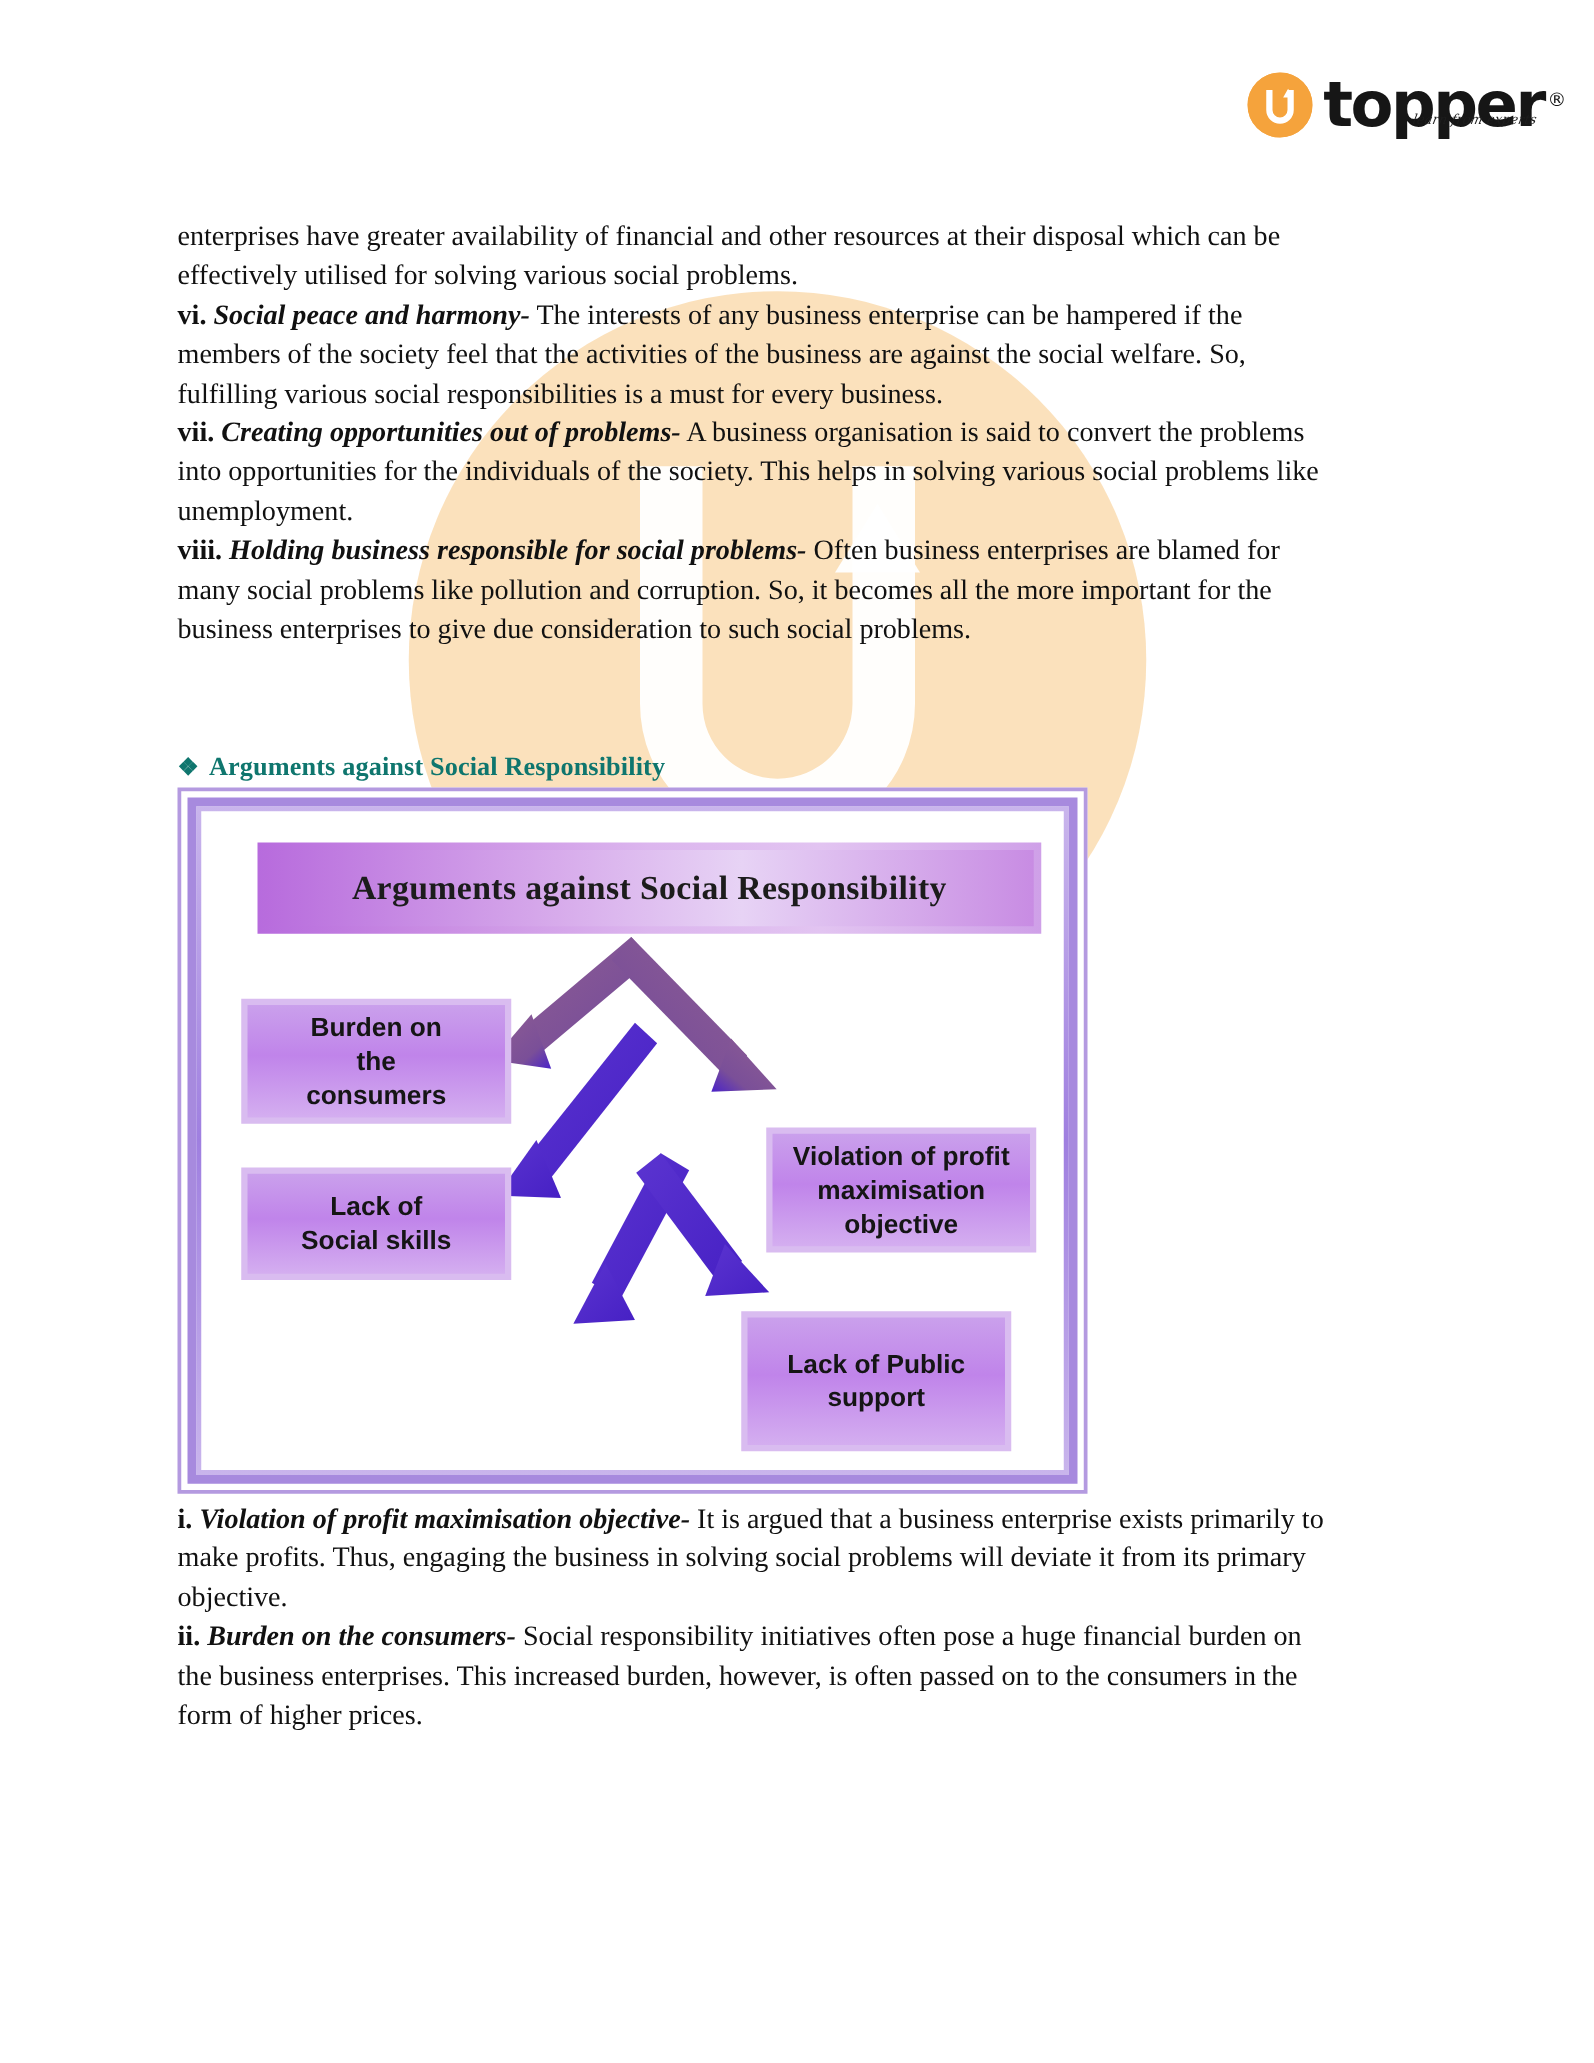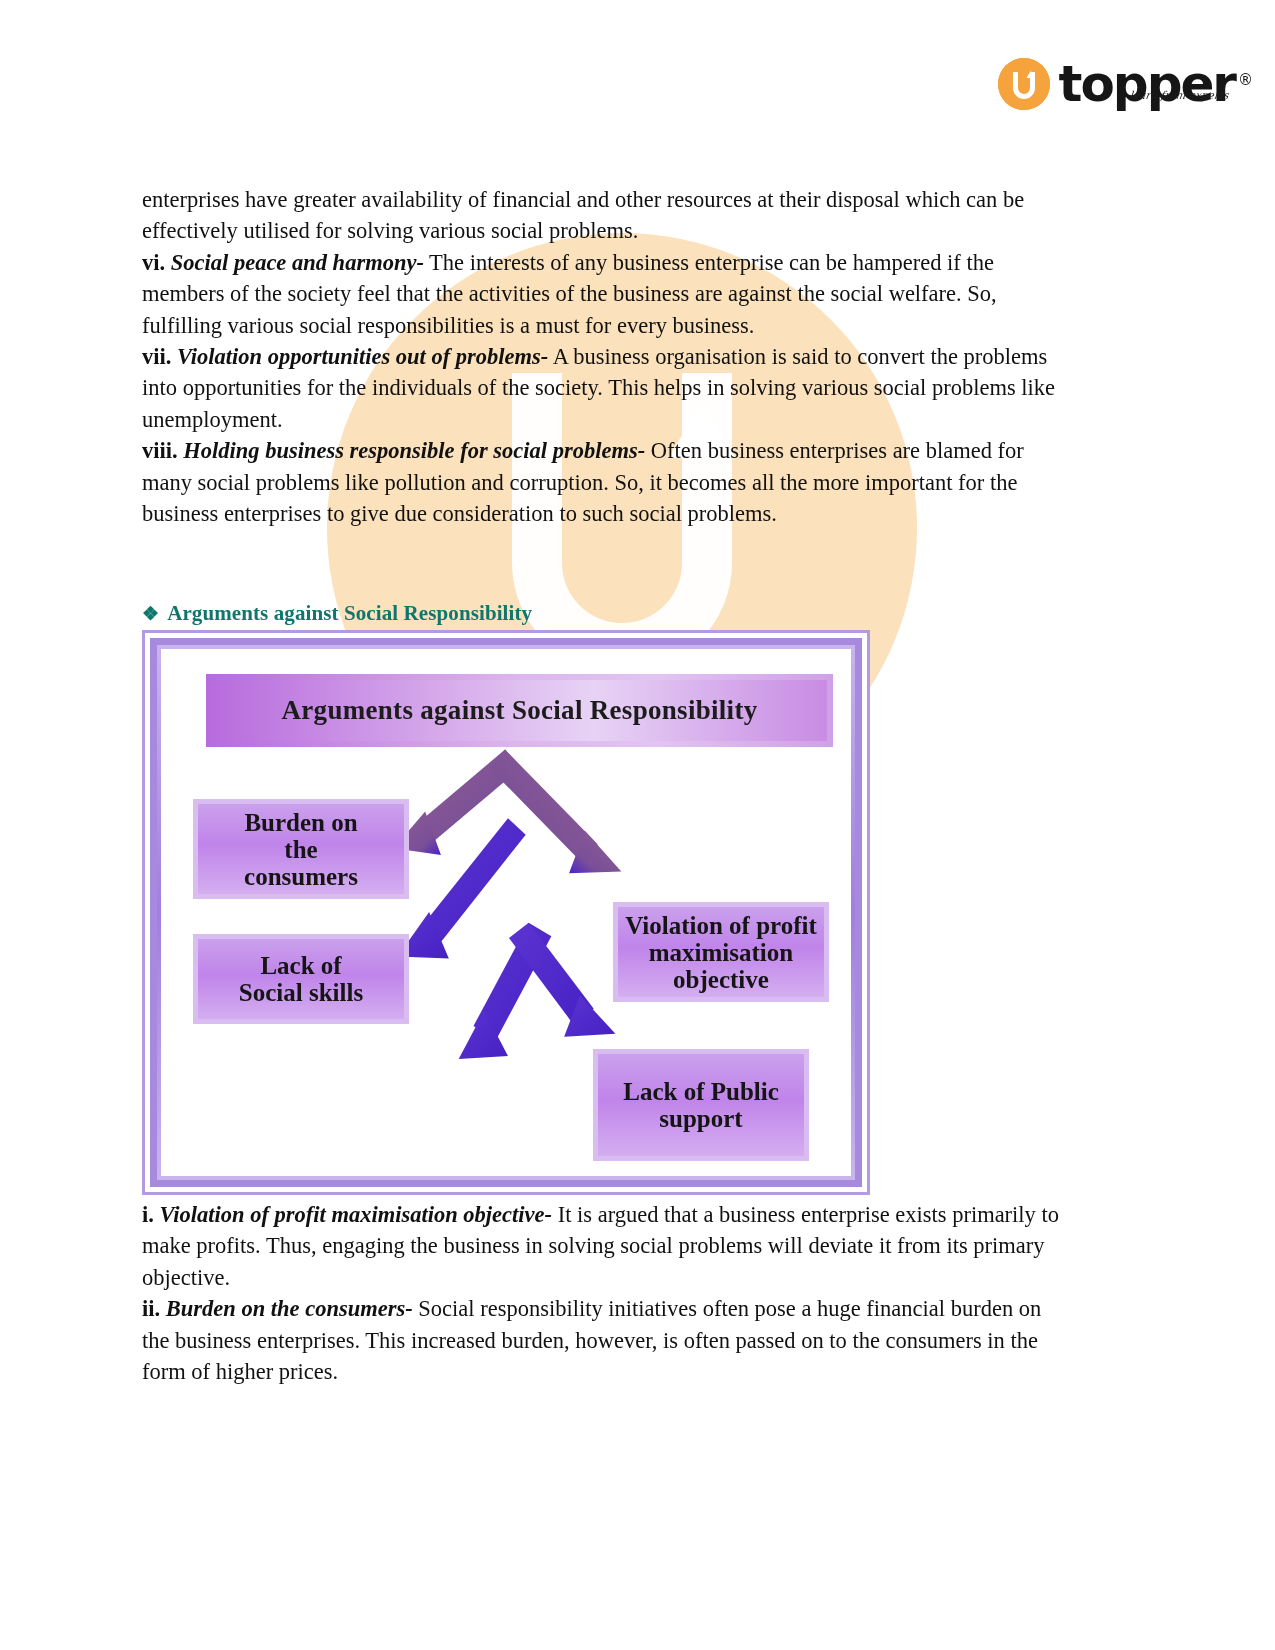--- a/index.html
+++ b/index.html
@@ -100,21 +100,21 @@
     color: #1d1d1d;
     transform: skewX(-12deg) scaleX(0.92);
     white-space: nowrap;
     font-weight: normal;
   }
 
   
   .content {
     position: absolute;
     left: 142px;
-    top: 144px;
+    top: 133px;
     width: 930px;
     z-index: 4;
   }
   .para {
     font-size: 22.5px;
     line-height: 31.4px;
     text-align: left;
     margin: 0;
     color: #111111;
   }
@@ -209,25 +209,25 @@
   }
   .dg-box-inner {
     width: 100%;
     height: 100%;
     box-sizing: border-box;
     background: linear-gradient(180deg,#caa0ec 0%, #c084ea 45%, #d4aef0 100%);
     display: flex;
     align-items: center;
     justify-content: center;
     text-align: center;
-    font-size: 25px;
+    font-size: 21px;
     font-weight: bold;
     color: #151515;
     line-height: 27px;
-    font-family: Liberation Serif, serif;
+    font-family: Liberation Sans, sans-serif;
     padding: 2px 6px;
   }
 
   
   .box-burden        { left: 32px;  top: 150px; width: 216px; height: 100px; }
   .box-lack-social   { left: 32px;  top: 285px; width: 216px; height: 90px;  }
   .box-violation     { left: 452px; top: 253px; width: 216px; height: 100px; }
   .box-public        { left: 432px; top: 400px; width: 216px; height: 112px;  }
   .box-difficulty    { left: 172px; top: 438px; width: 216px; height: 100px; }
 
@@ -279,21 +279,21 @@
   <div class="content">
     <p class="para">
       <span>enterprises have greater availability of financial and other resources at their disposal which can be effectively utilised for solving various social problems.</span>
     </p>
     <p class="para">
       <b class="roman">vi.</b>
       <b class="lead">Social peace and harmony-</b><span> The interests of any business enterprise can be hampered if the members of the society feel that the activities of the business are against the social welfare. So, fulfilling various social responsibilities is a must for every business.</span>
     </p>
     <p class="para">
       <b class="roman">vii.</b>
-      <b class="lead">Violation opportunities out of problems-</b><span> A business organisation is said to convert the problems into opportunities for the individuals of the society. This helps in solving various social problems like unemployment.</span>
+      <b class="lead">Creating opportunities out of problems-</b><span> A business organisation is said to convert the problems into opportunities for the individuals of the society. This helps in solving various social problems like unemployment.</span>
     </p>
     <p class="para">
       <b class="roman">viii.</b>
       <b class="lead">Holding business responsible for social problems-</b><span> Often business enterprises are blamed for many social problems like pollution and corruption. So, it becomes all the more important for the business enterprises to give due consideration to such social problems.</span>
     </p>
   </div>
 
   <div class="section-heading">
     <span class="bullet">❖</span><span>Arguments against Social Responsibility</span>
   </div>

